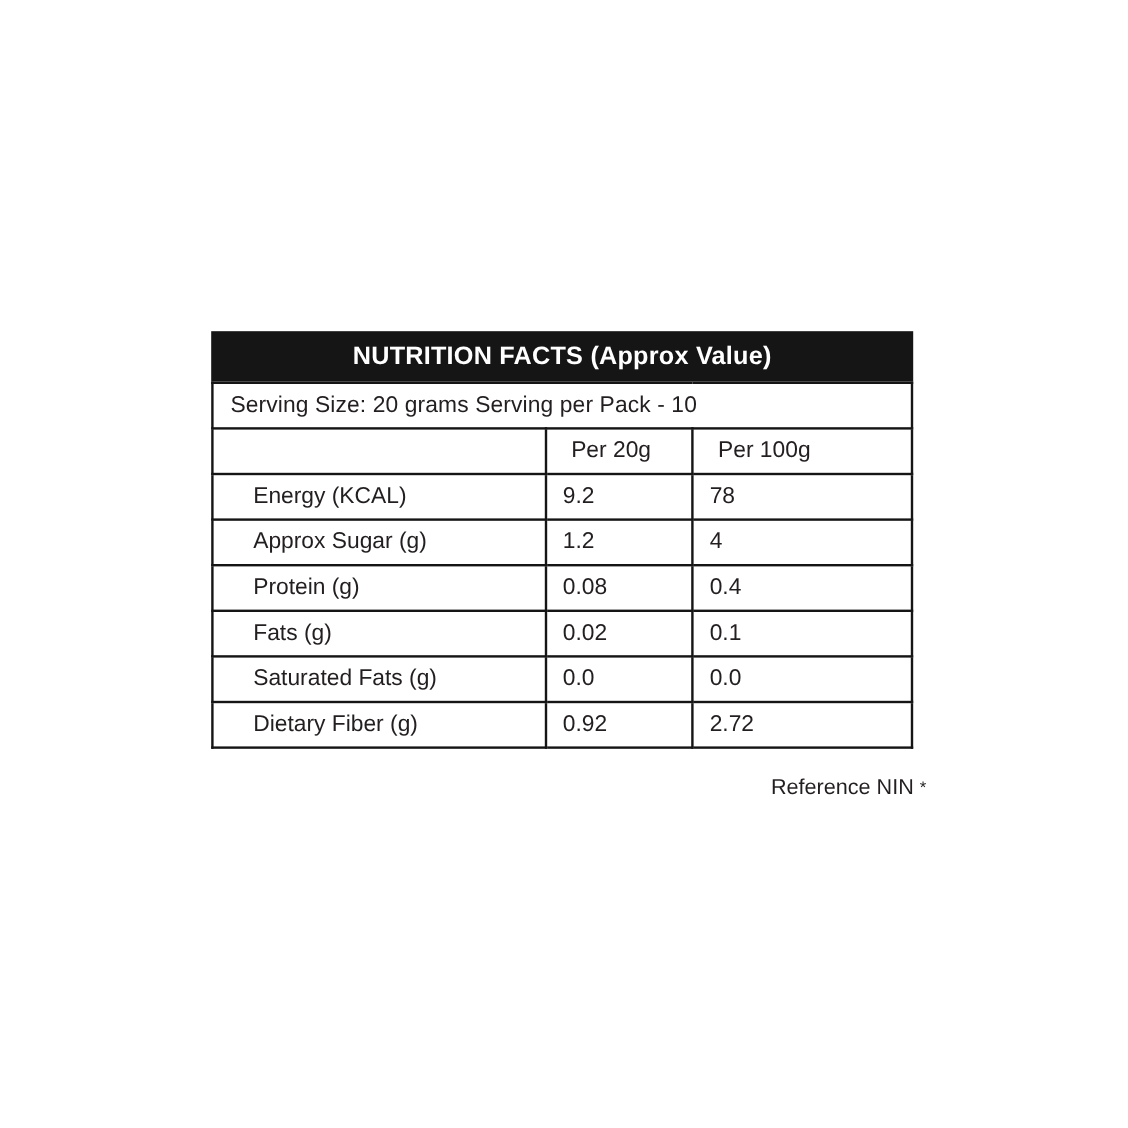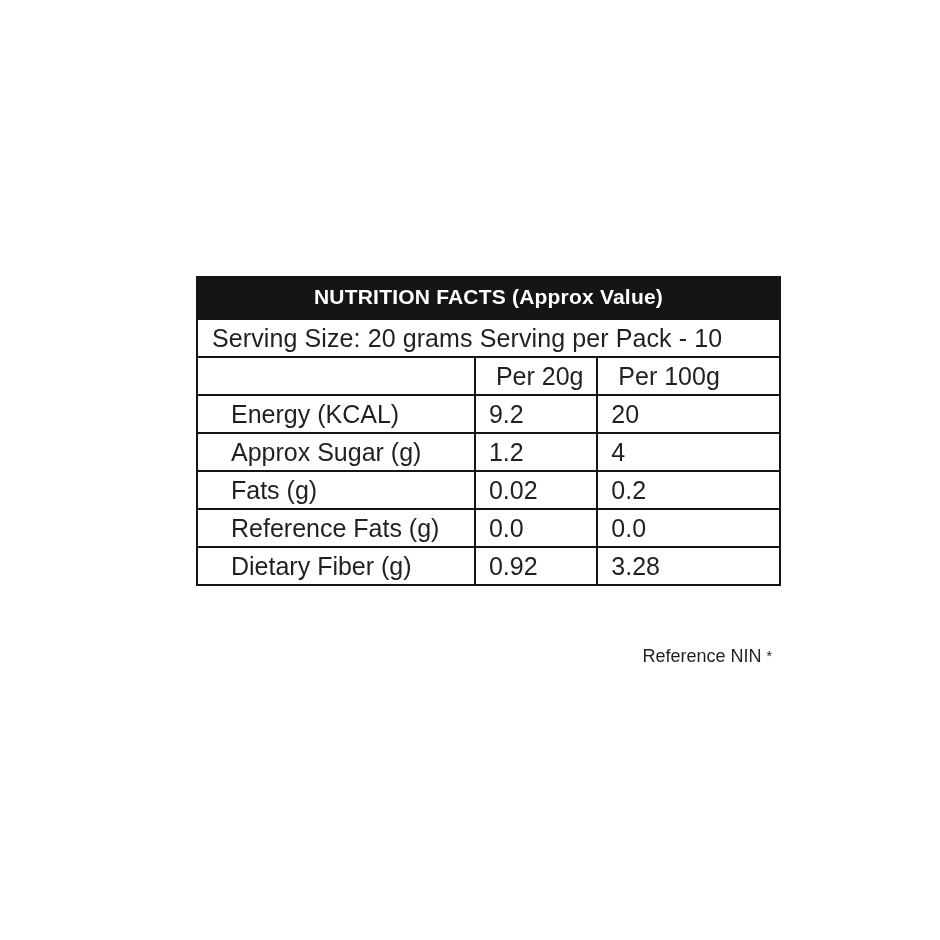--- a/index.html
+++ b/index.html
@@ -11,21 +11,21 @@
     height: 940px;
     background: #ffffff;
     font-family: "Liberation Sans", sans-serif;
     color: #231f20;
     position: relative;
     overflow: hidden;
   }
 
   .nutrition-panel {
     position: absolute;
-    left: 196px;
+    left: 176px;
     top: 276px;
     width: 585px;
   }
 
   .nf-header {
     background: #151515;
     color: #ffffff;
     text-align: center;
     font-size: 21px;
     font-weight: bold;
@@ -35,21 +35,21 @@
   }
 
   table.nf-table {
     width: 100%;
     border-collapse: collapse;
     table-layout: fixed;
   }
 
   table.nf-table td {
     border: 2px solid #151515;
-    font-size: 25px;
+    font-size: 19px;
     font-weight: 400;
     color: #231f20;
     height: 36px;
     vertical-align: middle;
     padding: 0;
   }
 
   .serving-cell {
     padding-left: 14px !important;
     letter-spacing: 0.1px;
@@ -115,41 +115,46 @@
       </tr>
       <tr>
         <td class="label-cell"></td>
         <td class="hdr-val-cell">Per 20g</td>
         <td class="hdr-val-cell">Per 100g</td>
       </tr>
 
       <tr>
         <td class="label-cell">Energy (KCAL)</td>
         <td class="val-cell">9.2</td>
-        <td class="val-cell">20</td>
+        <td class="val-cell">78</td>
       </tr>
       <tr>
         <td class="label-cell">Approx Sugar (g)</td>
         <td class="val-cell">1.2</td>
         <td class="val-cell">4</td>
       </tr>
       <tr>
+        <td class="label-cell">Protein (g)</td>
+        <td class="val-cell">0.08</td>
+        <td class="val-cell">0.4</td>
+      </tr>
+      <tr>
         <td class="label-cell">Fats (g)</td>
         <td class="val-cell">0.02</td>
-        <td class="val-cell">0.2</td>
+        <td class="val-cell">0.1</td>
       </tr>
       <tr>
-        <td class="label-cell">Reference Fats (g)</td>
+        <td class="label-cell">Saturated Fats (g)</td>
         <td class="val-cell">0.0</td>
         <td class="val-cell">0.0</td>
       </tr>
       <tr>
         <td class="label-cell">Dietary Fiber (g)</td>
         <td class="val-cell">0.92</td>
-        <td class="val-cell">3.28</td>
+        <td class="val-cell">2.72</td>
       </tr>
     </tbody>
   </table>
 </div>
 
 <div class="reference-note">
   <span>Reference NIN</span>
   <span class="star">*</span>
 </div>
 

